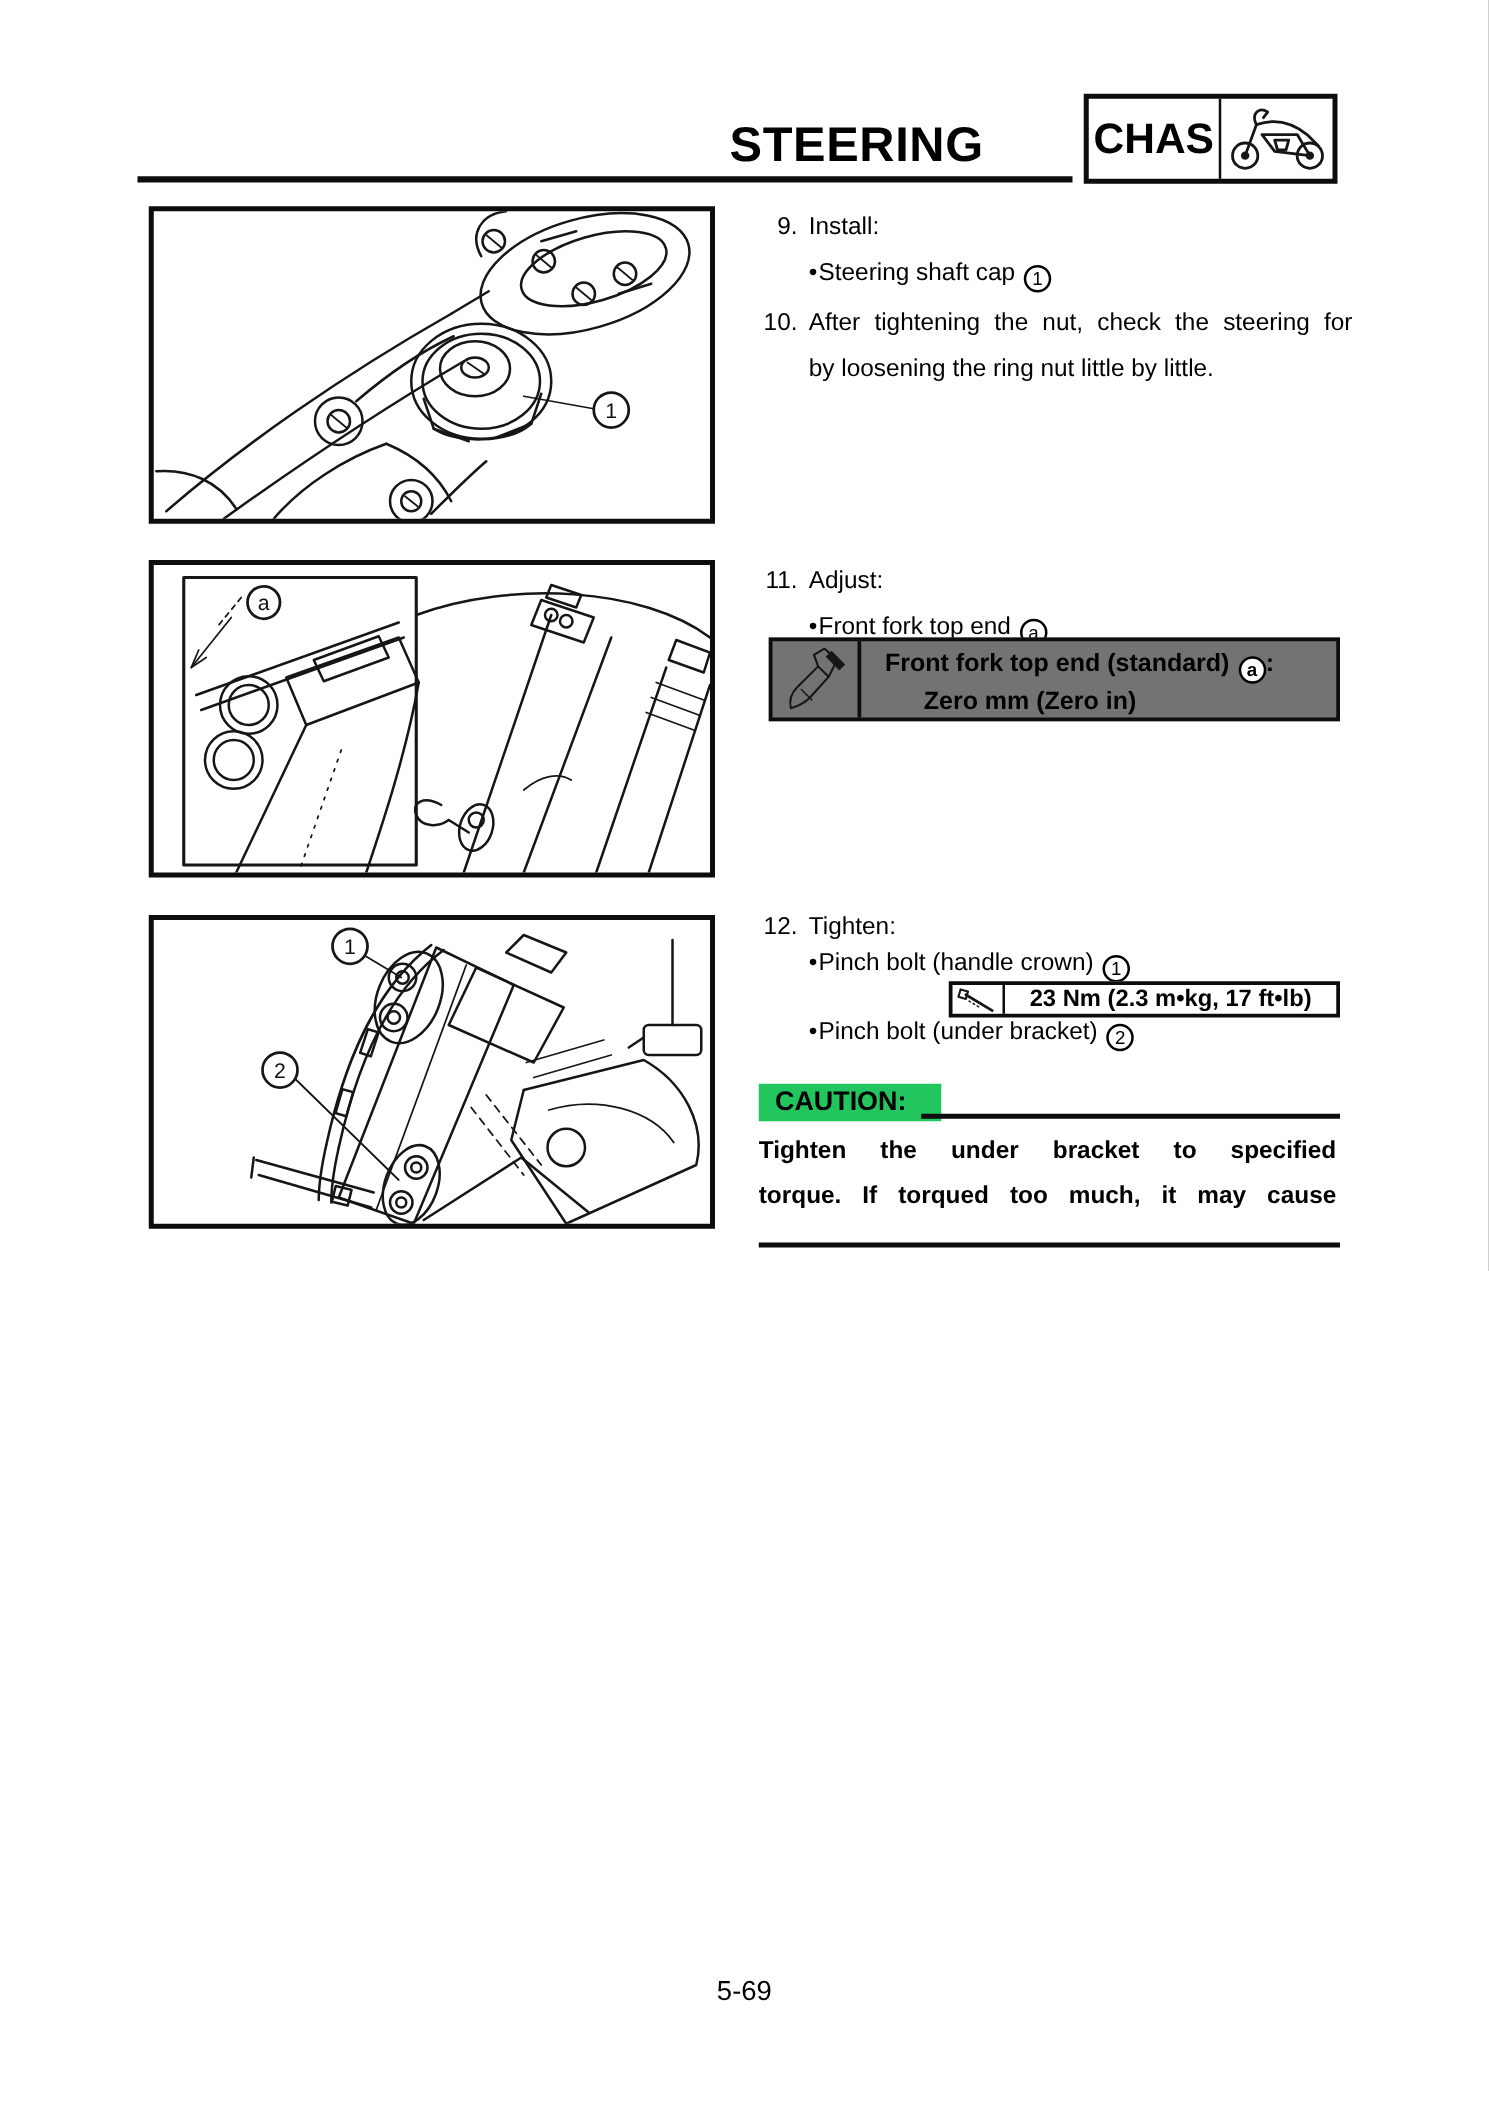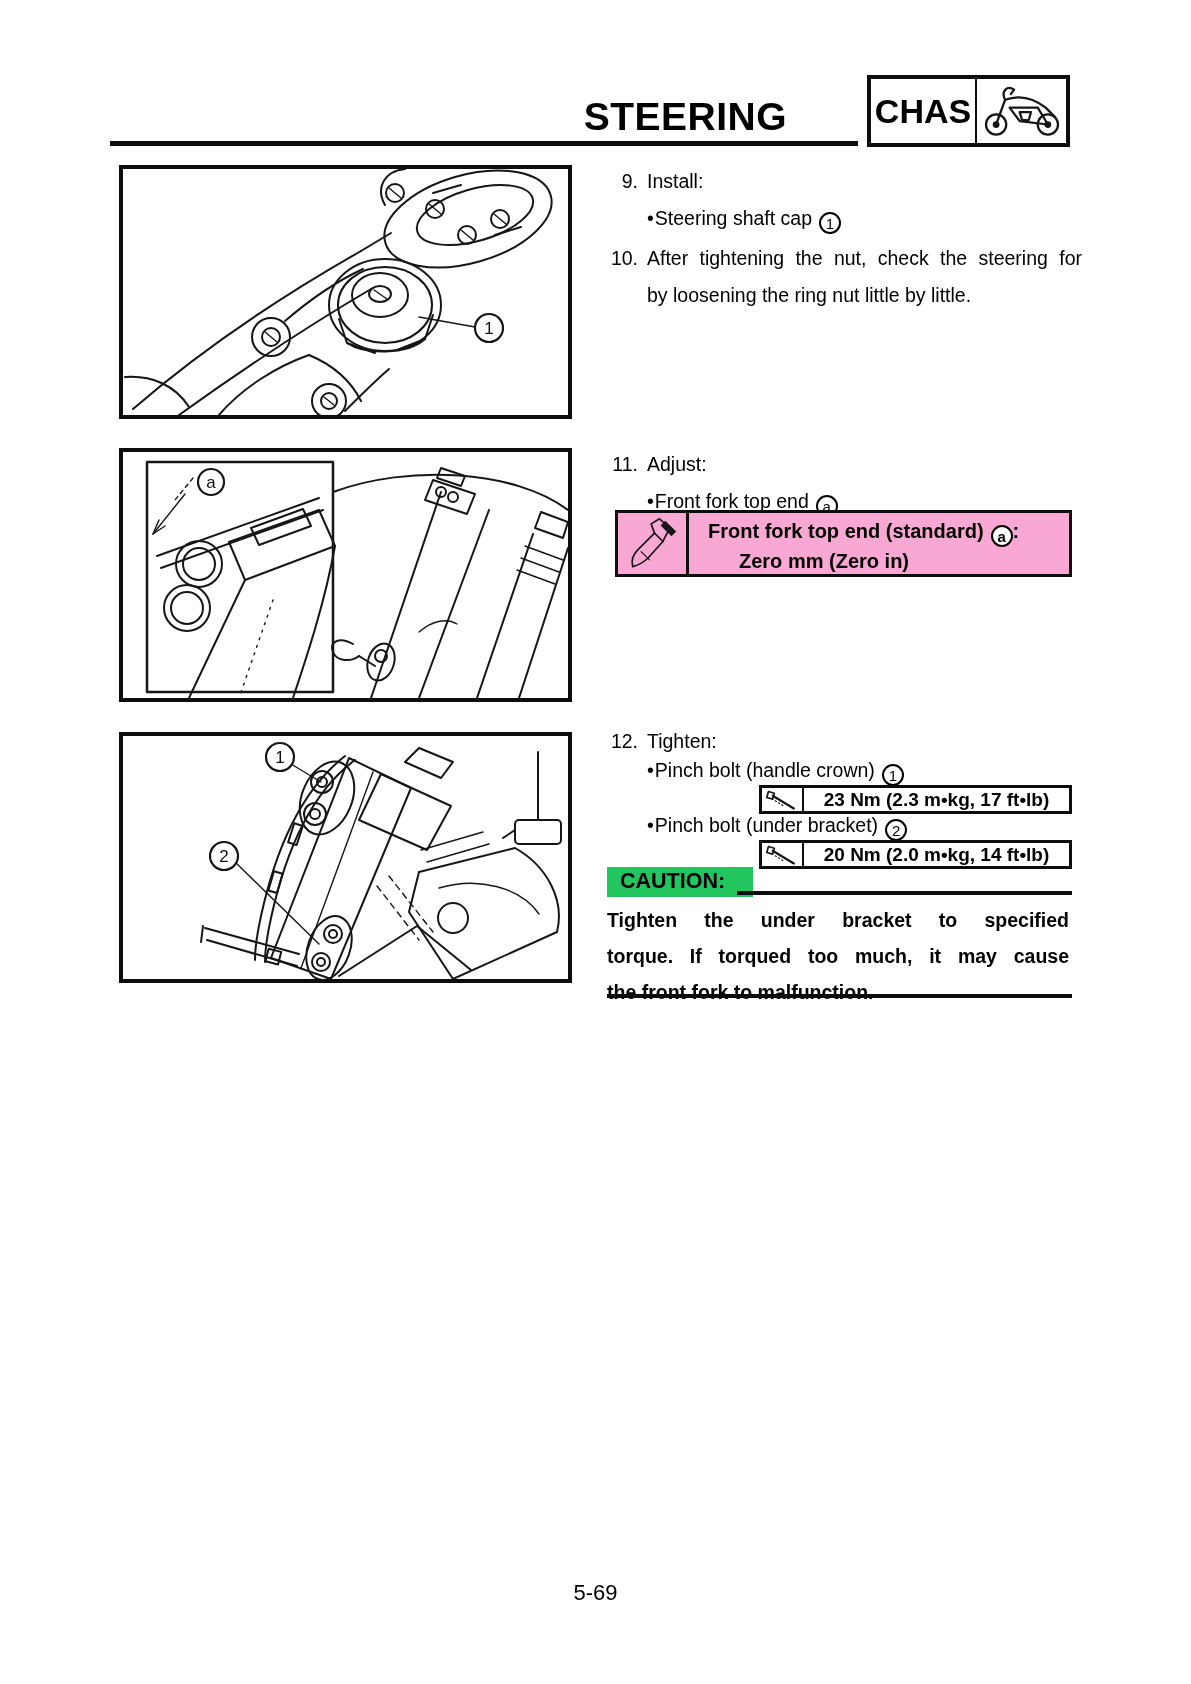--- a/index.html
+++ b/index.html
@@ -49,21 +49,21 @@
   .co {
     display:inline-block; width:22px; height:22px; box-sizing:border-box;
     border:2px solid #000; border-radius:50%; text-align:center;
     line-height:19px; font-size:15px; font-weight:normal; margin-left:7px; vertical-align:-4px;
     background:#fff;
   }
   .bold .co, .spec-line1 .co { font-weight:bold; }
   
   .spec-box {
     position:absolute; left:615px; top:510px; width:457px; height:67px;
-    border:3px solid #0d0d0d; box-sizing:border-box; display:flex; background:#f9a8d4;
+    border:3px solid #0d0d0d; box-sizing:border-box; display:flex; background:#737373;
   }
   .spec-icon-cell { flex:0 0 68px; border-right:3px solid #0d0d0d; display:flex; align-items:center; justify-content:center; }
   .spec-text-cell { flex:1; padding:4px 0 0 19px; font-weight:bold; font-size:20px; line-height:28px; }
   .spec-line2 { padding-left:31px; }
   
   .torque-box {
     position:absolute; left:759px; width:313px; height:29px;
     border:3px solid #0d0d0d; box-sizing:border-box; display:flex; align-items:stretch; background:#fff;
   }
   #torque1 { top:785px;justify-content:flex-end; }
@@ -304,37 +304,24 @@
           <line x1="9" y1="8" x2="34" y2="23" stroke-width="2.6"></line>
           <path class="thin" d="M12,14 L22,20" stroke-dasharray="1.5 3"></path>
         </g>
       </svg>
     </div>
     <div class="torque-val">23 Nm (2.3 m•kg, 17 ft•lb)</div>
   </div>
 
   <div class="free-line" style="top:811px"><span class="blt">•</span><span>Pinch bolt (under bracket)</span><span class="co">2</span></div>
 
-  <div class="torque-box" id="torque2">
-    <div class="torque-icon-cell">
-      <svg width="34" height="22" viewBox="0 0 40 26">
-        <g class="art" stroke-width="1.8">
-          <path d="M4,3 l7,2 l-2,7 l-7,-2 Z"></path>
-          <line x1="9" y1="8" x2="34" y2="23" stroke-width="2.6"></line>
-          <path class="thin" d="M12,14 L22,20" stroke-dasharray="1.5 3"></path>
-        </g>
-      </svg>
-    </div>
-    <div class="torque-val">20 Nm (2.0 m•kg, 14 ft•lb)</div>
-  </div>
 
   <div class="caution-label">CAUTION:</div>
   <div class="caution-rule"></div>
   <div class="caution-body">
     <div class="jline">Tighten the under bracket to specified</div>
     <div class="jline">torque. If torqued too much, it may cause</div>
-    <div class="lastline">the front fork to malfunction.</div>
   </div>
   <div class="caution-endrule"></div>
 
   <div class="page-number">5-69</div>
 
 </div>
 
 </body></html>

